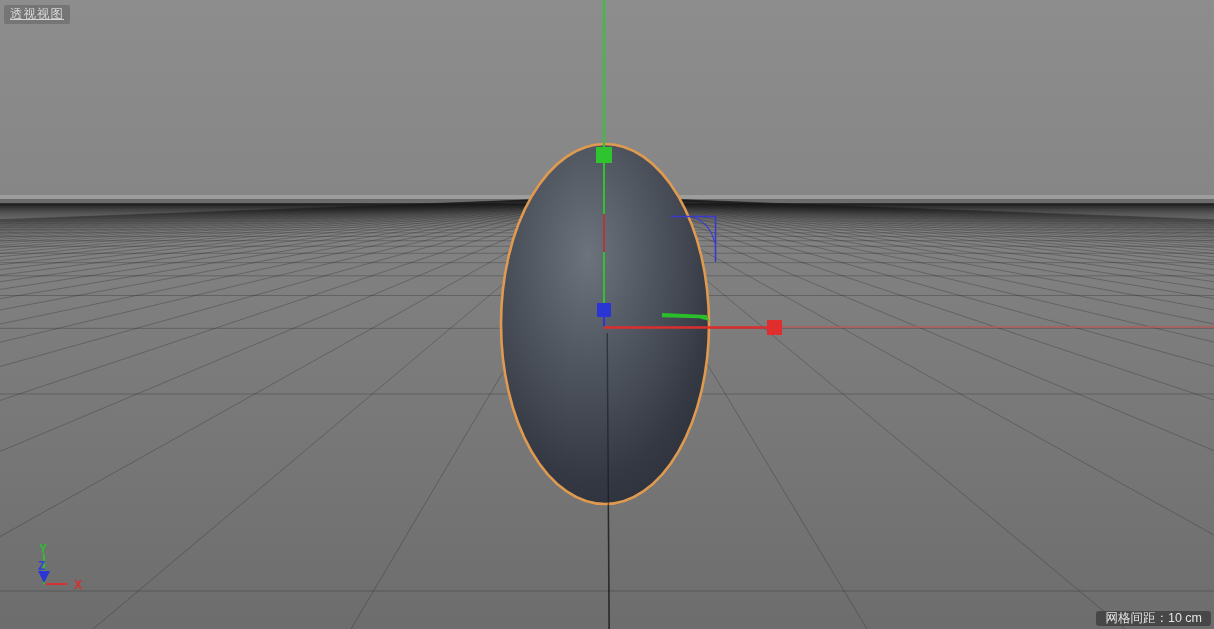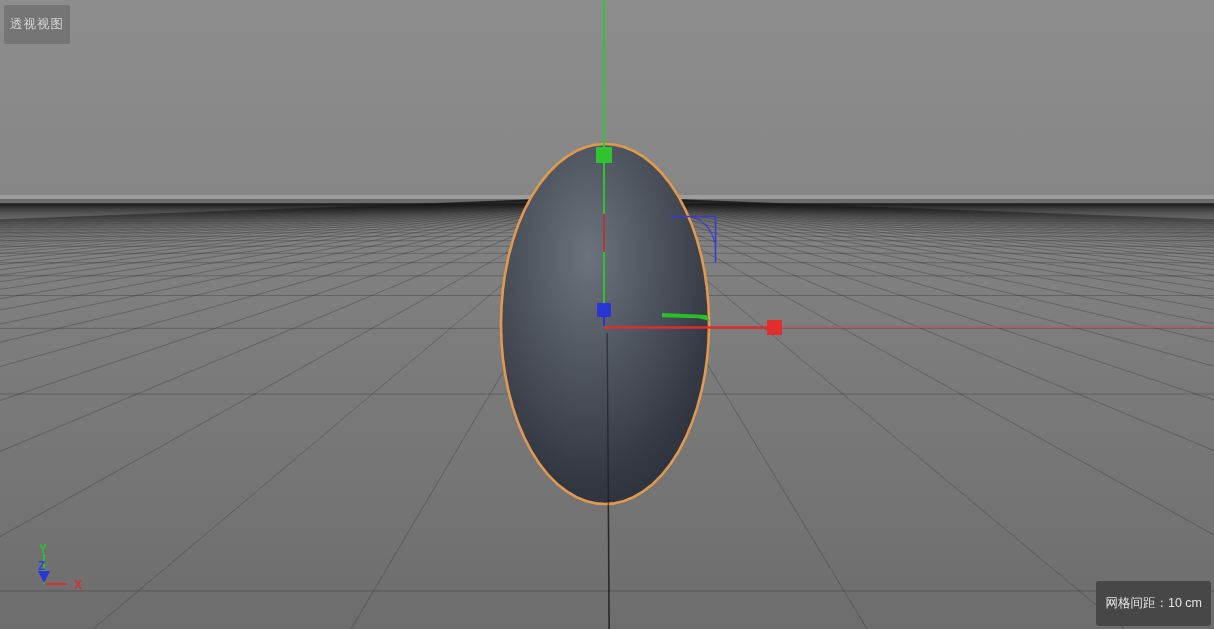--- a/index.html
+++ b/index.html
@@ -12,26 +12,26 @@
   .horizon{position:absolute;left:0;top:195px;width:1214px;height:4px;
        background:#9d9d9d;}
   .ground{position:absolute;left:0;top:199px;width:1214px;height:430px;
        background:linear-gradient(#848484,#6d6d6d);}
   .horizon-density{position:absolute;left:0;top:199px;width:1214px;height:26px;
        background:linear-gradient(rgba(45,45,45,.30),rgba(45,45,45,0));}
   svg.scene{position:absolute;left:0;top:0;}
   .view-label{
     position:absolute;left:4px;top:5px;
     background:#757575;color:#d6d6d6;font-size:12.5px;line-height:15px;
-    padding:12px 6px;border-radius:2px;letter-spacing:1px;
+    padding:2px 6px;border-radius:2px;letter-spacing:1px;text-decoration:underline;
   }
   .grid-label{
     position:absolute;right:3px;bottom:3px;
     background:#474747;color:#e4e4e4;font-size:12.5px;line-height:15px;
-    padding:15px 9px;border-radius:3px;
+    padding:0 9px;border-radius:3px;
   }
 </style>
 </head>
 <body>
 
 <div class="viewport">
 
   <div class="sky"></div>
   <div class="ground"></div>
   <div class="horizon"></div>

